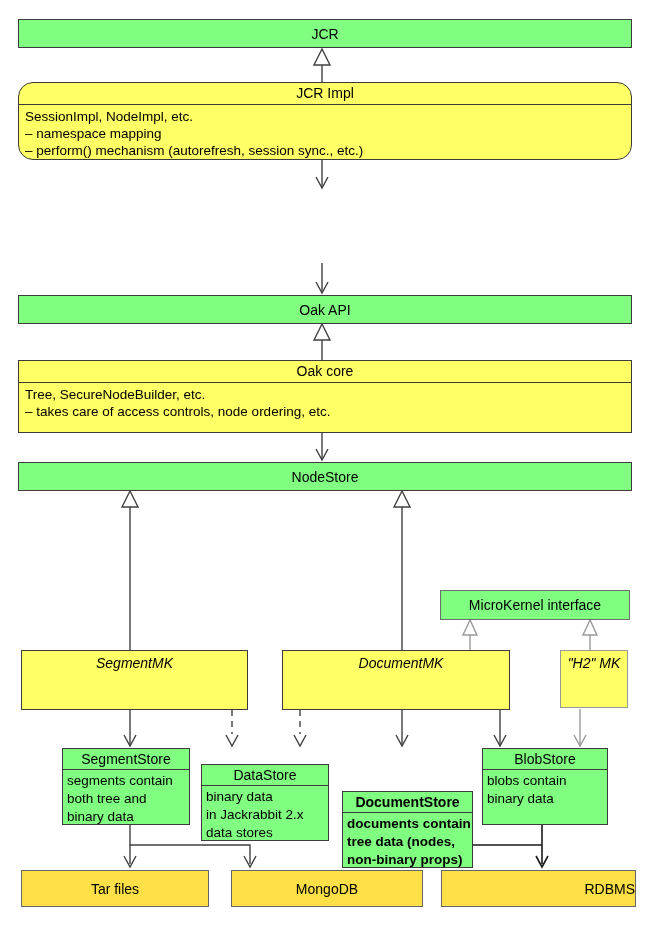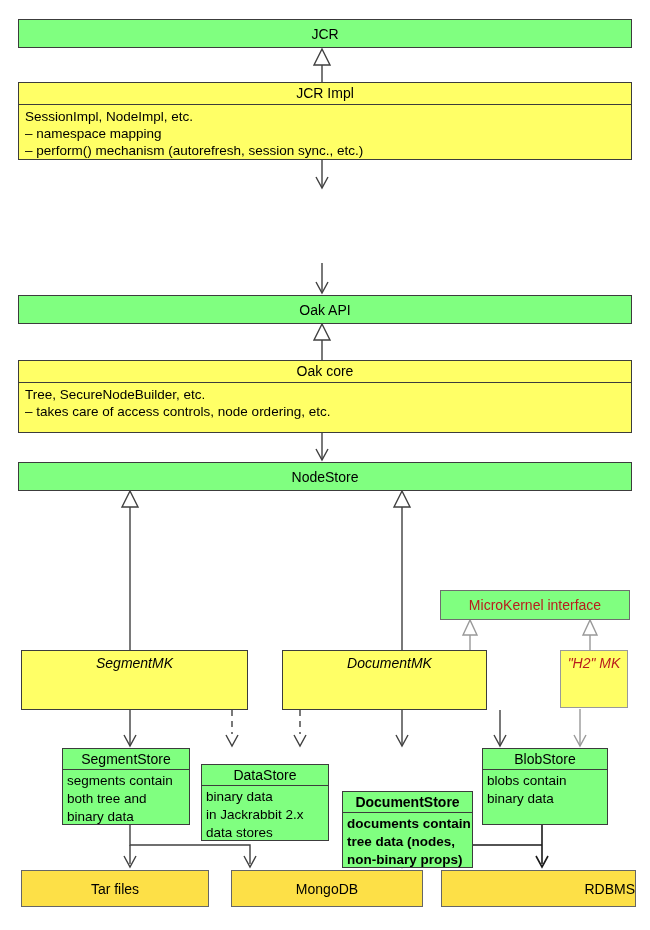--- a/index.html
+++ b/index.html
@@ -21,21 +21,21 @@
     height:21px;line-height:21px;text-align:center;font-size:14px;
     border-bottom:1px solid #3c3c3c;
   }
   .ybox .body{
     padding:3px 0 0 6px;font-size:13.5px;line-height:17px;white-space:nowrap;overflow:hidden;
   }
   .mkbox{
     background:#ffff66;border:1px solid #3c3c3c;
     font-size:14px;text-align:center;padding-top:4px;font-style:italic;
   }
-  .muted{color:#b91c1c;}
+  .muted{color:#000000;}
   .mkbox.gray{border:1px solid #999999;}
   .greenbox{
     background:#80ff80;border:1px solid #3c3c3c;
   }
   .greenbox .title{
     height:20px;line-height:20px;text-align:center;font-size:14px;
     border-bottom:1px solid #3c3c3c;
   }
   .greenbox .body{
     padding:2px 0 0 4px;font-size:13.5px;line-height:18px;
@@ -108,21 +108,21 @@
 
       <line x1="580" y1="709" x2="580" y2="745"></line>
       <polyline points="574,735 580,746 586,735"></polyline>
     </g>
   </svg>
 
   <div class="node bar" style="left:18px;top:19px;width:614px;height:29px;">
     <span>JCR</span>
   </div>
 
-  <div class="node ybox" style="left:18px;top:82px;width:614px;height:78px;">
+  <div class="node ybox" style="left:18px;top:82px;width:614px;height:78px;border-radius:15px;">
     <div class="title">JCR Impl</div>
     <div class="body">
       <div>SessionImpl, NodeImpl, etc.</div>
       <div>– namespace mapping</div>
       <div>– perform() mechanism (autorefresh, session sync., etc.)</div>
     </div>
   </div>
 
 
   <div class="node bar" style="left:18px;top:295px;width:614px;height:29px;">
@@ -142,21 +142,21 @@
   </div>
 
   <div class="node mk-interface muted" style="left:440px;top:590px;width:190px;height:30px;">
     <span>MicroKernel interface</span>
   </div>
 
   <div class="node mkbox" style="left:21px;top:650px;width:227px;height:60px;">
     <span>SegmentMK</span>
   </div>
 
-  <div class="node mkbox" style="left:282px;top:650px;width:205px;height:60px;padding-left:10px;">
+  <div class="node mkbox" style="left:282px;top:650px;width:228px;height:60px;padding-left:10px;">
     <span>DocumentMK</span>
   </div>
 
   <div class="node mkbox gray muted" style="left:560px;top:650px;width:68px;height:58px;">
     <span>"H2" MK</span>
   </div>
 
   <div class="node greenbox" style="left:62px;top:748px;width:128px;height:77px;">
     <div class="title">SegmentStore</div>
     <div class="body">

